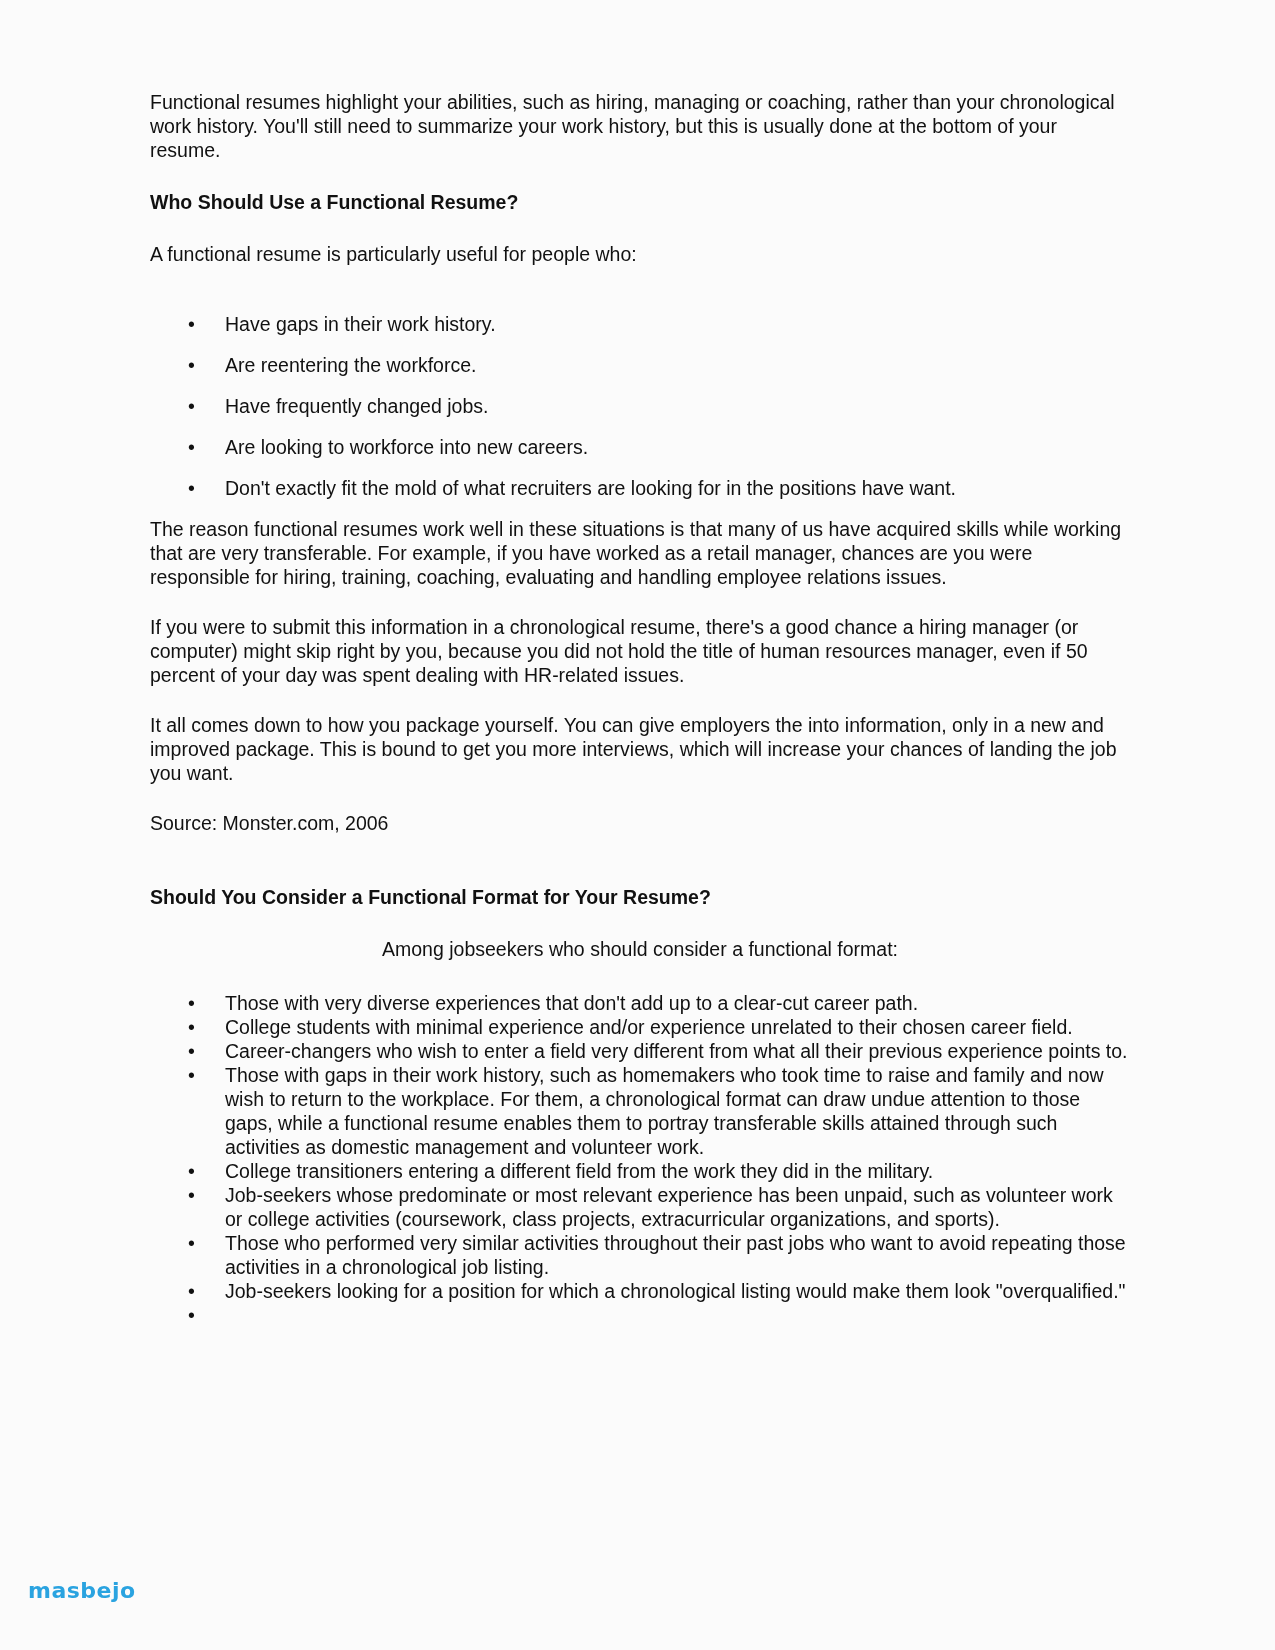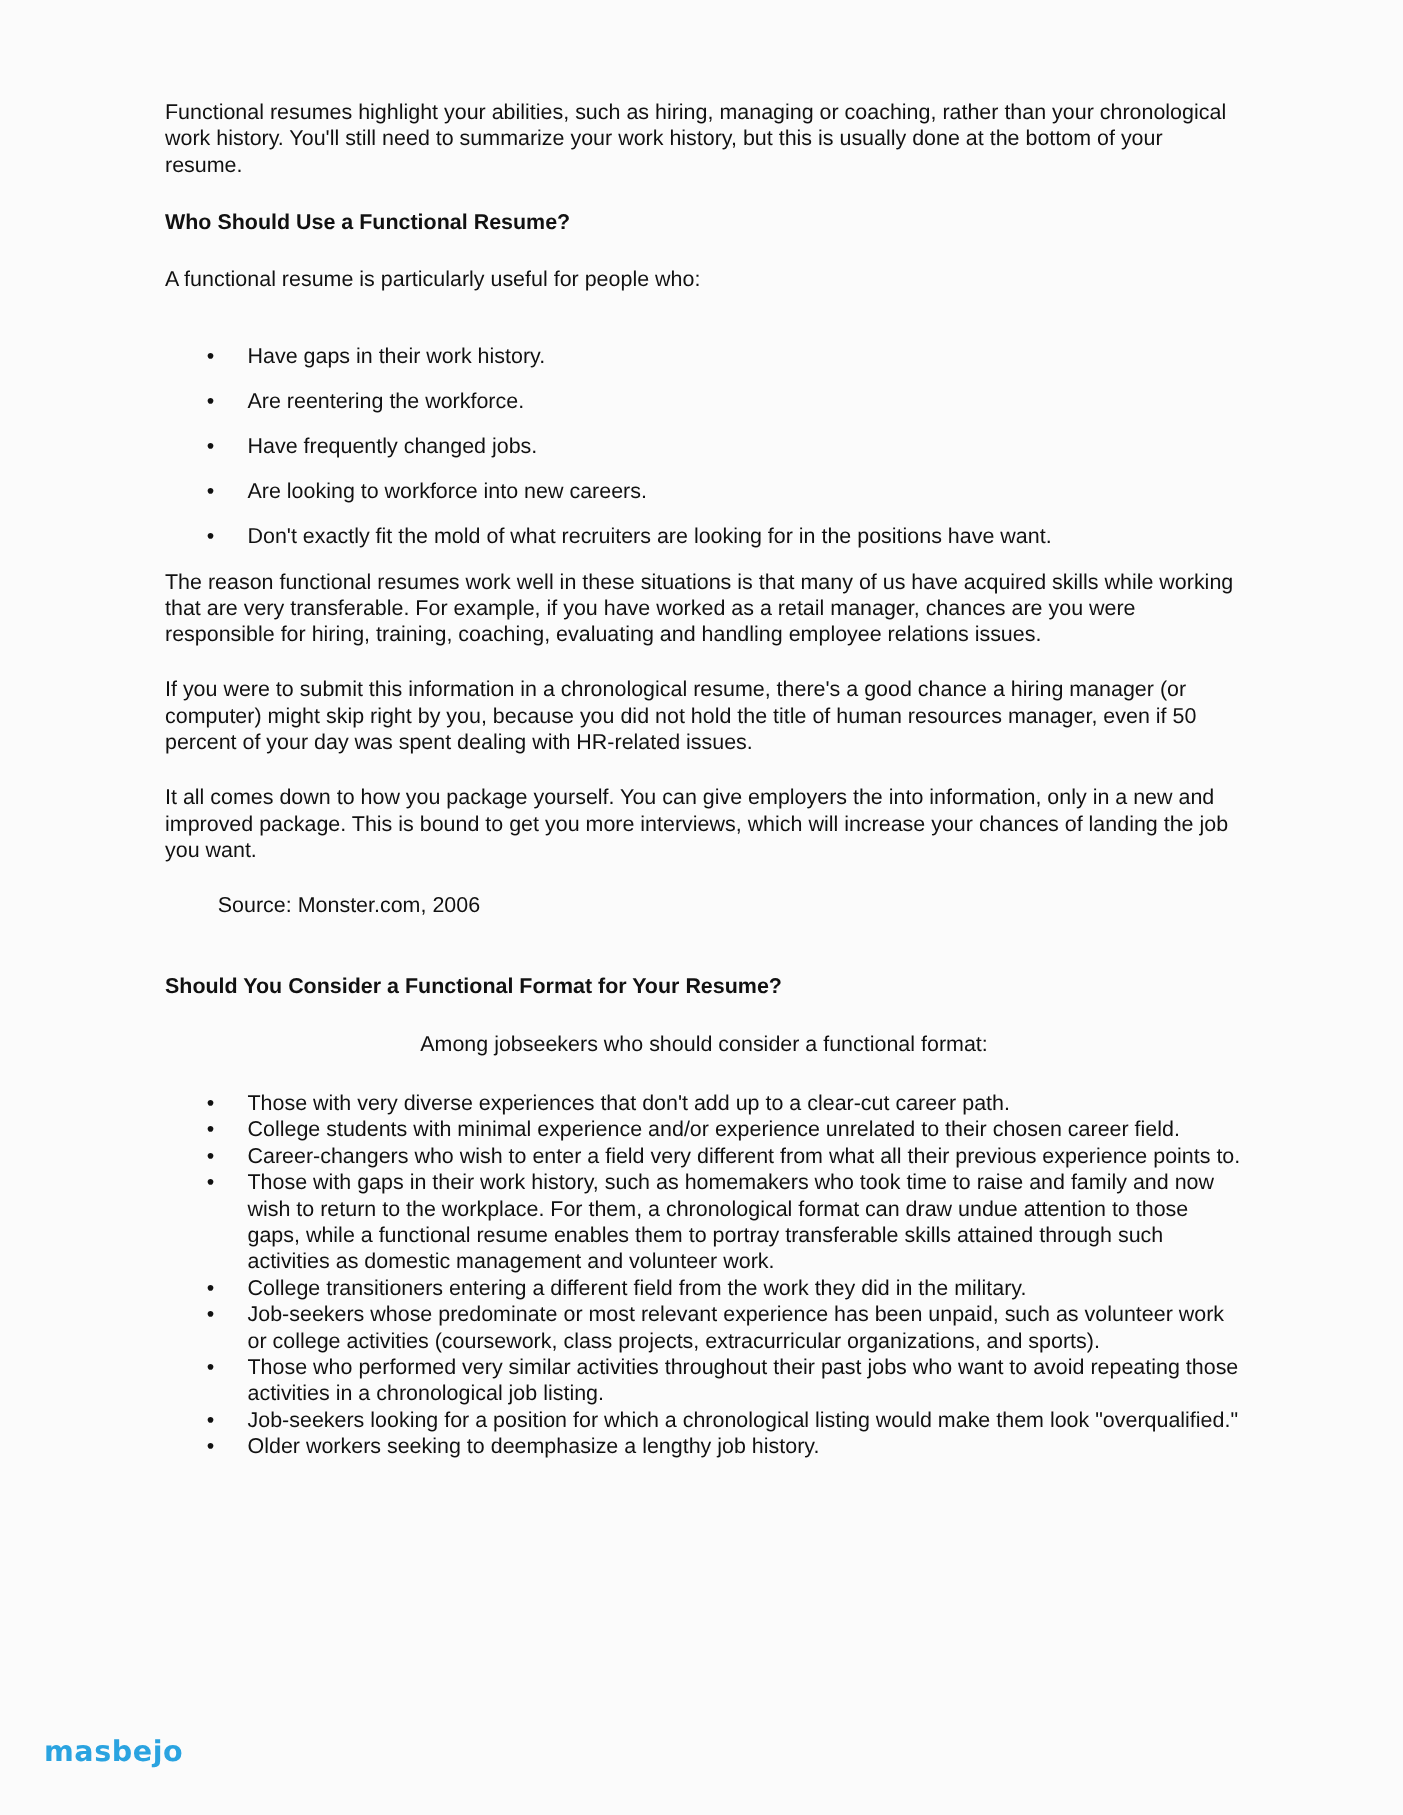--- a/index.html
+++ b/index.html
@@ -40,30 +40,30 @@
     }
     li .bullet {
       position: absolute;
       left: 38px;
       top: 0;
       font-size: 19.5px;
     }
     .p-reason { margin-top: 12px; margin-bottom: 26px; }
     .p-submit { margin-bottom: 26px; }
     .p-package { margin-bottom: 26px; }
-    .p-source { margin-bottom: 50px; margin-left: 48px; }
+    .p-source { margin-bottom: 50px; }
     .h-should { margin-bottom: 28px; }
     .p-among { margin-bottom: 30px; text-align: center; }
     .watermark {
       position: absolute;
-      left: 40px;
+      left: 28px;
       top: 1578px;
       font-family: "DejaVu Sans", sans-serif;
       font-weight: bold;
-      font-size: 26px;
+      font-size: 22px;
       color: #2aa3e0;
       letter-spacing: 0.5px;
     }
   </style>
 </head>
 <body>
 
 <div class="page">
   <p class="p-intro">Functional resumes highlight your abilities, such as hiring, managing or coaching, rather than your chronological work history. You'll still need to summarize your work history, but this is usually done at the bottom of your resume.</p>
 
@@ -88,17 +88,17 @@
 
   <ul class="tight">
     <li><span class="bullet">•</span><span>Those with very diverse experiences that don't add up to a clear-cut career path.</span></li>
     <li><span class="bullet">•</span><span>College students with minimal experience and/or experience unrelated to their chosen career field.</span></li>
     <li><span class="bullet">•</span><span>Career-changers who wish to enter a field very different from what all their previous experience points to.</span></li>
     <li><span class="bullet">•</span><span>Those with gaps in their work history, such as homemakers who took time to raise and family and now wish to return to the workplace. For them, a chronological format can draw undue attention to those gaps, while a functional resume enables them to portray transferable skills attained through such activities as domestic management and volunteer work.</span></li>
     <li><span class="bullet">•</span><span>College transitioners entering a different field from the work they did in the military.</span></li>
     <li><span class="bullet">•</span><span>Job-seekers whose predominate or most relevant experience has been unpaid, such as volunteer work or college activities (coursework, class projects, extracurricular organizations, and sports).</span></li>
     <li><span class="bullet">•</span><span>Those who performed very similar activities throughout their past jobs who want to avoid repeating those activities in a chronological job listing.</span></li>
     <li><span class="bullet">•</span><span>Job-seekers looking for a position for which a chronological listing would make them look "overqualified."</span></li>
-    <li><span class="bullet">•</span><span>Older workers seeking to deemphasize a lengthy job history.</span></li>
+    <li><span class="bullet">•</span></li>
   </ul>
 </div>
 
 <div class="watermark">masbejo</div>
 
 </body></html>

